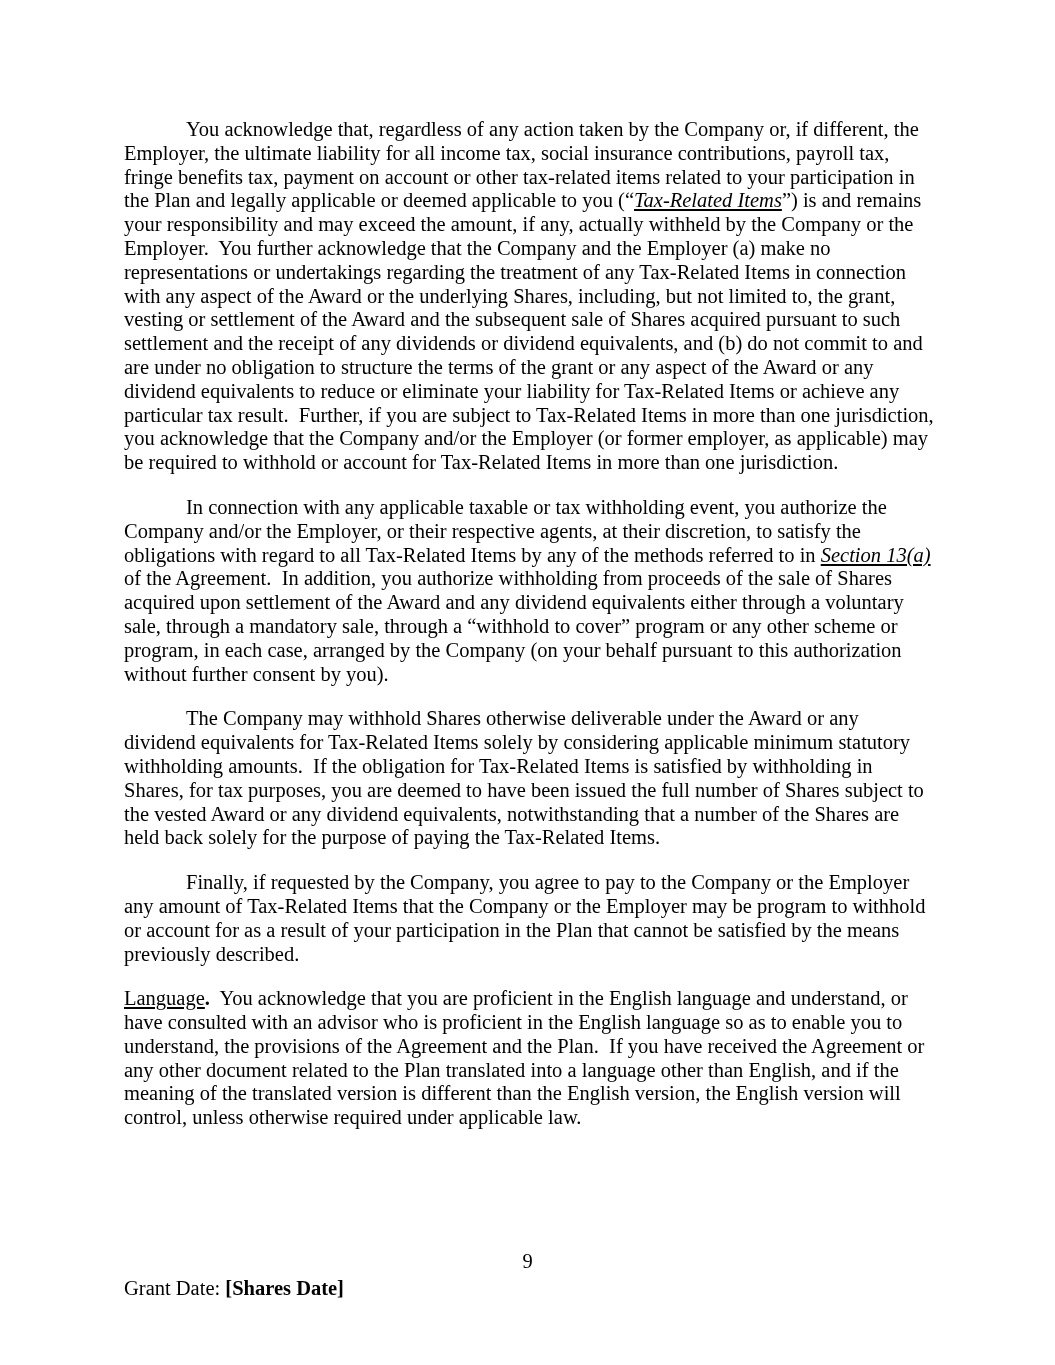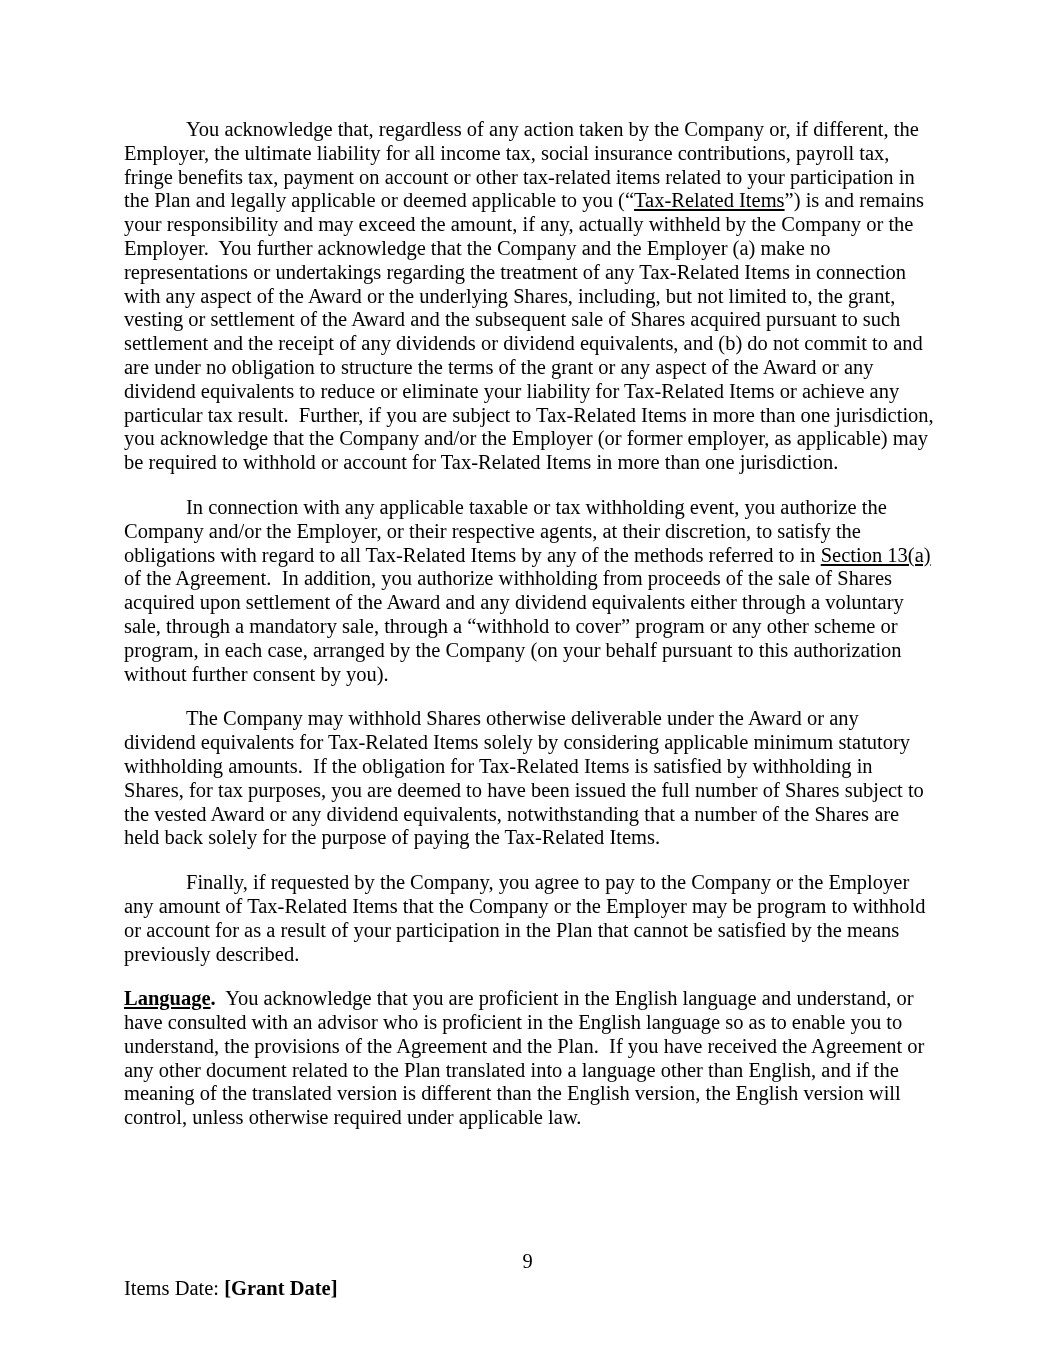--- a/index.html
+++ b/index.html
@@ -31,23 +31,23 @@
     line-height: 23.8px;
     text-align: left;
   }
   .para {
     margin: 0 0 21px 0;
     white-space: pre-wrap;
   }
   .para.indent {
     text-indent: 62px;
   }
-  .u  { text-decoration: underline; }
+  .u  { text-decoration: underline; font-style: italic; }
   .b  { font-weight: bold; }
-  .bu { font-weight: bold; text-decoration: underline; }
+  .bu { font-weight: normal; text-decoration: underline; }
   .page-number {
     position: absolute;
     top: 1250px;
     left: 0;
     width: 1055px;
     text-align: center;
     font-size: 20.5px;
     line-height: 23.8px;
   }
   .grant-date-line {
@@ -73,15 +73,15 @@
     <p class="para indent"><span>The Company may withhold Shares otherwise deliverable under the Award or any dividend equivalents for Tax-Related Items solely by considering applicable minimum statutory withholding amounts.  If the obligation for Tax-Related Items is satisfied by withholding in Shares, for tax purposes, you are deemed to have been issued the full number of Shares subject to the vested Award or any dividend equivalents, notwithstanding that a number of the Shares are held back solely for the purpose of paying the Tax-Related Items.</span></p>
 
     <p class="para indent"><span>Finally, if requested by the Company, you agree to pay to the Company or the Employer any amount of Tax-Related Items that the Company or the Employer may be program to withhold or account for as a result of your participation in the Plan that cannot be satisfied by the means previously described.</span></p>
 
     <p class="para"><span class="bu">Language</span><span class="b">.</span><span>  You acknowledge that you are proficient in the English language and understand, or have consulted with an advisor who is proficient in the English language so as to enable you to understand, the provisions of the Agreement and the Plan.  If you have received the Agreement or any other document related to the Plan translated into a language other than English, and if the meaning of the translated version is different than the English version, the English version will control, unless otherwise required under applicable law.</span></p>
 
   </div>
 
   <div class="page-number">9</div>
 
-  <div class="grant-date-line"><span>Items Date: </span><span class="b">[Grant Date]</span></div>
+  <div class="grant-date-line"><span>Grant Date: </span><span class="b">[Shares Date]</span></div>
 
 </div>
 
 </body></html>

